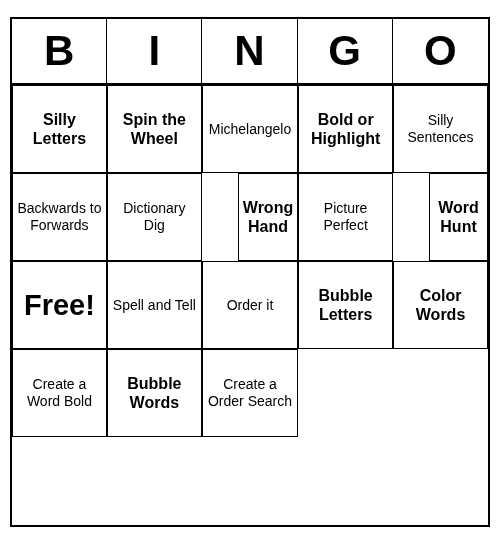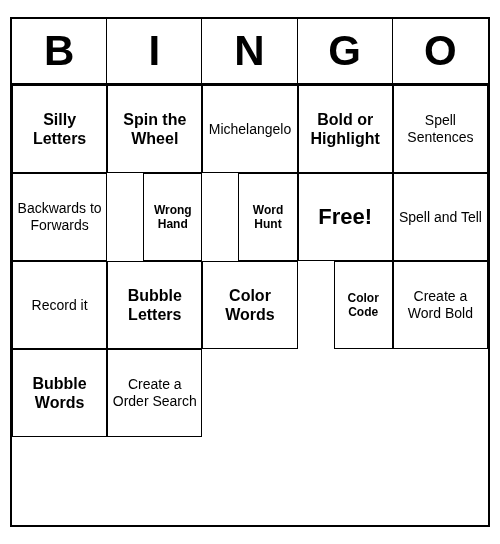--- a/index.html
+++ b/index.html
@@ -41,26 +41,26 @@
       display: flex;
       align-items: center;
       justify-content: center;
       text-align: center;
       padding: 6px 4px;
       min-height: 88px;
       font-size: 13px;
       line-height: 1.2;
     }
     .bingo-cell.large-text {
-      font-size: 12px;
+      font-size: 16px;
       font-weight: bold;
       margin-left: 36px;
     }
     .bingo-cell.free {
-      font-size: 22px;
+      font-size: 29px;
       font-weight: bold;
     }
     .bingo-cell.medium-text {
       font-size: 16px;
       font-weight: bold;
     }
     .bingo-cell.small-text {
       font-size: 14px;
     }
   </style>
@@ -73,27 +73,28 @@
       <div class="bingo-header-cell">I</div>
       <div class="bingo-header-cell">N</div>
       <div class="bingo-header-cell">G</div>
       <div class="bingo-header-cell">O</div>
     </div>
   <div class="bingo-grid">
   <div class="bingo-cell medium-text">Silly Letters</div>
       <div class="bingo-cell medium-text">Spin the Wheel</div>
       <div class="bingo-cell small-text">Michelangelo</div>
       <div class="bingo-cell medium-text">Bold or Highlight</div>
-      <div class="bingo-cell small-text">Spell Sentences</div>
+      <div class="bingo-cell small-text">Silly Sentences</div>
       <div class="bingo-cell small-text">Backwards to Forwards</div>
+      <div class="bingo-cell small-text">Dictionary Dig</div>
       <div class="bingo-cell large-text">Wrong Hand</div>
+      <div class="bingo-cell small-text">Picture Perfect</div>
       <div class="bingo-cell large-text">Word Hunt</div>
       <div class="bingo-cell free">Free!</div>
       <div class="bingo-cell small-text">Spell and Tell</div>
-      <div class="bingo-cell small-text">Record it</div>
+      <div class="bingo-cell small-text">Order it</div>
       <div class="bingo-cell medium-text">Bubble Letters</div>
       <div class="bingo-cell medium-text">Color Words</div>
-      <div class="bingo-cell large-text">Color Code</div>
       <div class="bingo-cell small-text">Create a Word Bold</div>
       <div class="bingo-cell medium-text">Bubble Words</div>
       <div class="bingo-cell small-text">Create a Order Search</div>
     </div>
 </div>
 
 </body></html>

